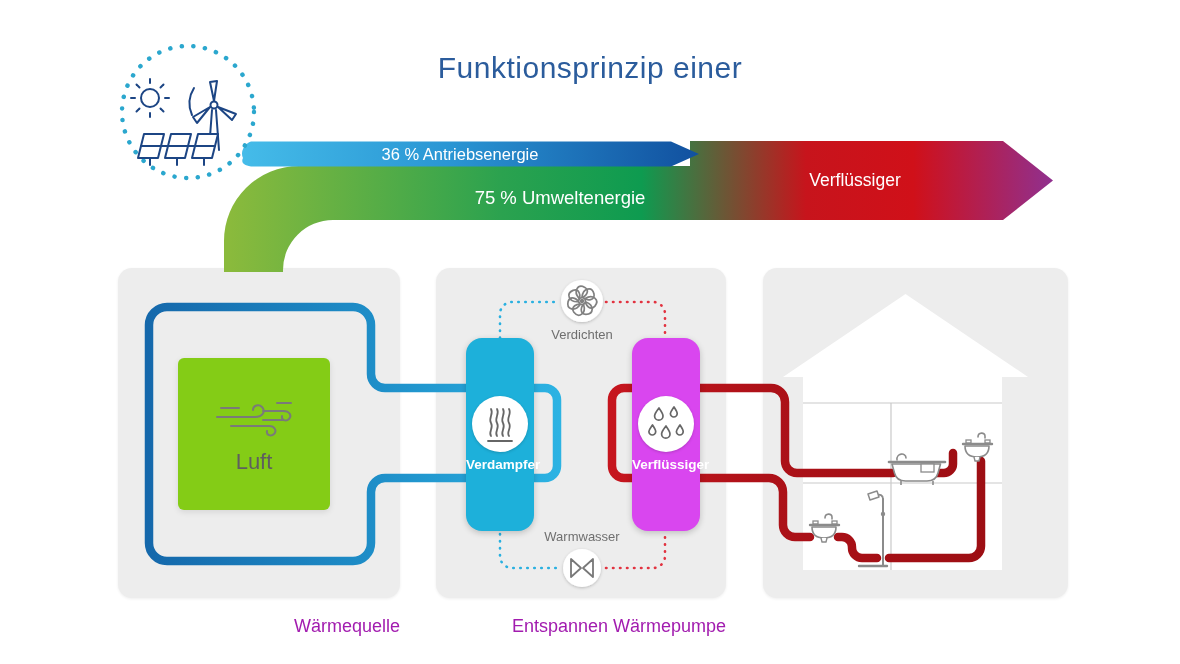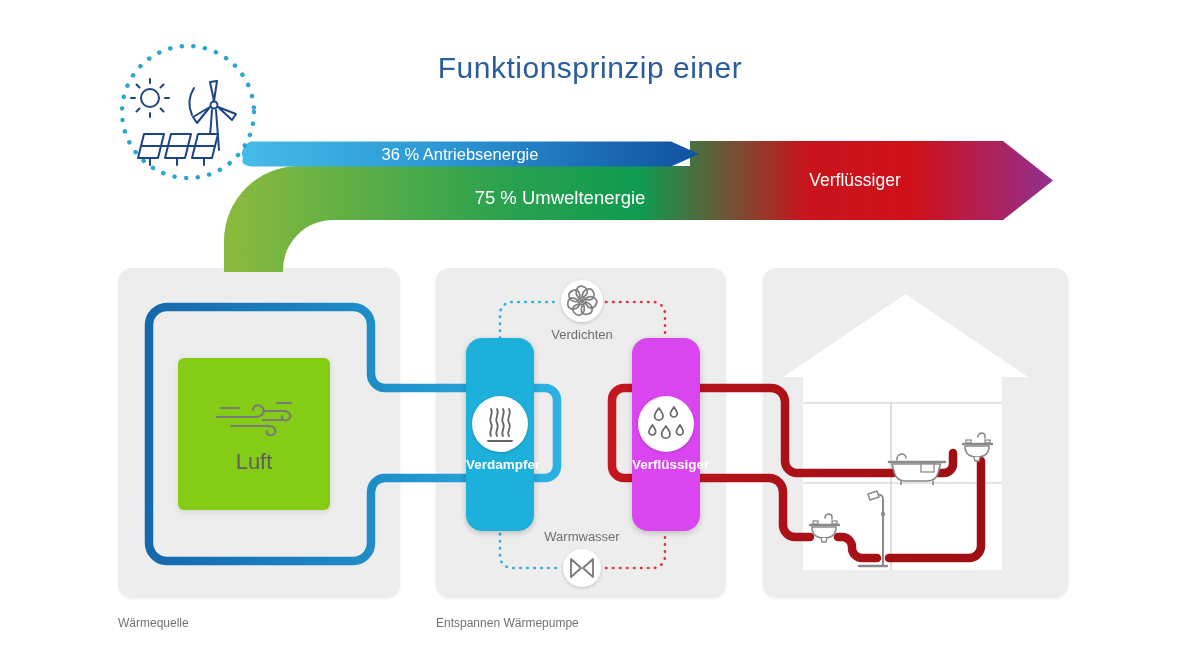--- a/index.html
+++ b/index.html
@@ -4,21 +4,21 @@
 <style>
   html,body{margin:0;padding:0;background:#fff;}
   #canvas{position:relative;width:1180px;height:664px;background:#ffffff;overflow:hidden;
           font-family:"Liberation Sans", sans-serif;}
   .panel{position:absolute;top:268px;height:330px;background:#ededed;border-radius:14px;
          box-shadow:0 1px 3px rgba(0,0,0,.07);z-index:1;}
   #svg-layer{position:absolute;left:0;top:0;z-index:2;}
   .txt{position:absolute;z-index:3;}
   .title-line{left:290px;width:600px;text-align:center;color:#2b5c9c;font-size:30px;line-height:38px;letter-spacing:.5px;}
   .band-label{color:#ffffff;text-align:center;}
-  .caption{top:616px;color:#737373;font-size:12px;text-align:left;}
+  .caption{top:616px;color:#a21caf;font-size:18px;text-align:right;}
   .proc-label{width:140px;left:512px;text-align:center;color:#6f6f6f;font-size:13px;}
   .unit-box{position:absolute;top:338px;width:68px;height:193px;border-radius:16px;z-index:3;
             box-shadow:0 2px 6px rgba(0,0,0,.20);}
   .unit-circle{position:absolute;top:58px;left:6px;width:56px;height:56px;border-radius:50%;
                background:#fff;box-shadow:0 1px 3px rgba(0,0,0,.18);display:flex;align-items:center;justify-content:center;}
   .unit-label{position:absolute;top:119px;left:0;width:100%;text-align:center;color:#fff;
               font-size:13.5px;font-weight:bold;}
   #luft-card{position:absolute;left:178px;top:358px;width:152px;height:152px;background:#84cc16;
              border-radius:6px;box-shadow:0 2px 6px rgba(0,0,0,.10);z-index:3;
              display:flex;flex-direction:column;align-items:center;justify-content:center;gap:8px;}

